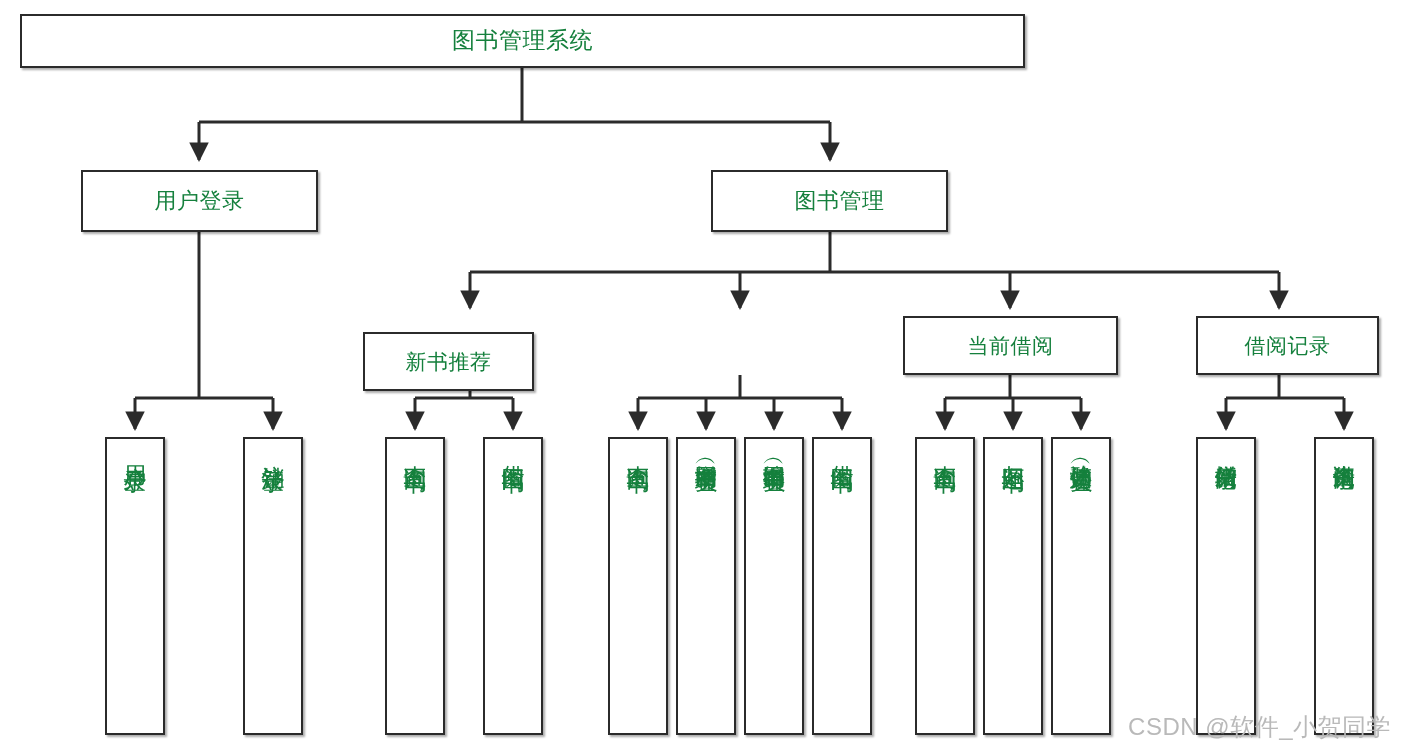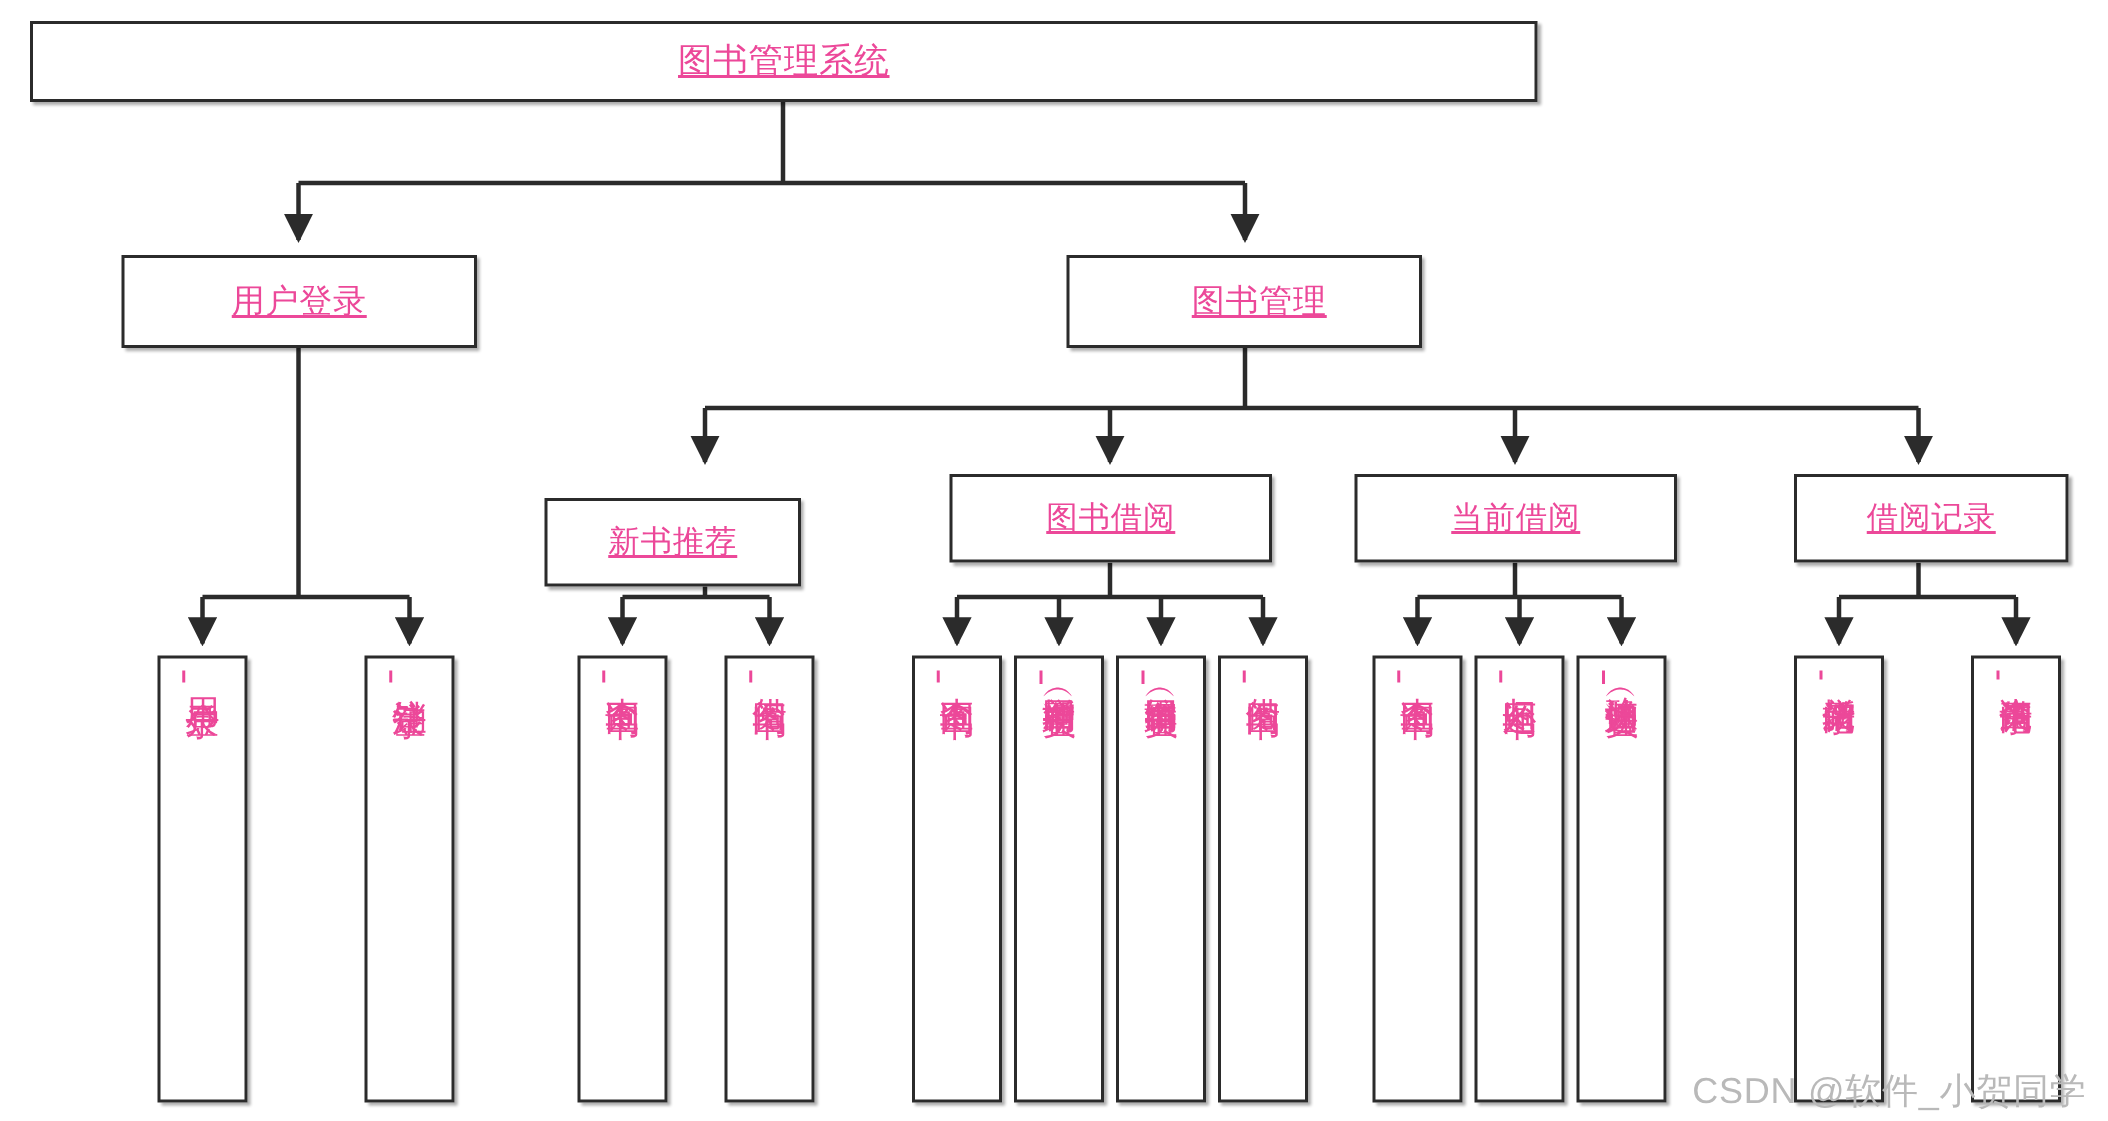--- a/index.html
+++ b/index.html
@@ -34,25 +34,24 @@
     border: 2px solid #2b2b2b;
     box-shadow: 2px 2px 2px rgba(0,0,0,0.33);
     display: flex;
     align-items: center;
     justify-content: center;
     z-index: 2;
   }
   .node .label {
     display: block;
     text-align: center;
-    color: #ec4899;
+    color: #15803d;
     letter-spacing: 0.5px;
     line-height: 1.12;
     white-space: nowrap;
-    text-decoration: underline;
   }
   .node.root .label { font-size: 23px; }
   .node.lvl2 .label { font-size: 22px; }
   .node.lvl3 .label { font-size: 21px; }
   .node.leaf {
     align-items: flex-start;
     padding-top: 8px;
   }
   .node.leaf .label {
     writing-mode: vertical-rl;
@@ -140,23 +139,20 @@
   </div>
 
   <div class="node lvl2" style="left:711px; top:170px; width:237px; height:62px;padding-left:20px;">
     <span class="label">图书管理</span>
   </div>
 
   <div class="node lvl3" style="left:363px; top:332px; width:171px; height:59px;">
     <span class="label">新书推荐</span>
   </div>
 
-  <div class="node lvl3" style="left:633px; top:316px; width:215px; height:59px;">
-    <span class="label">图书借阅</span>
-  </div>
 
   <div class="node lvl3" style="left:903px; top:316px; width:215px; height:59px;">
     <span class="label">当前借阅</span>
   </div>
 
   <div class="node lvl3" style="left:1196px; top:316px; width:183px; height:59px;">
     <span class="label">借阅记录</span>
   </div>
 
   <div class="node leaf" style="left:105px; top:437px; width:60px; height:298px;">

